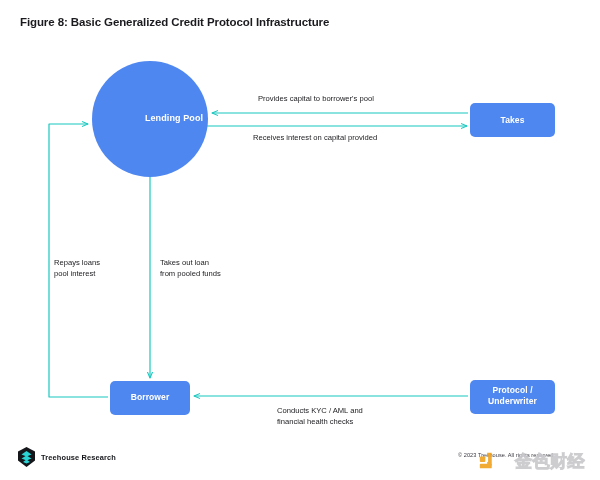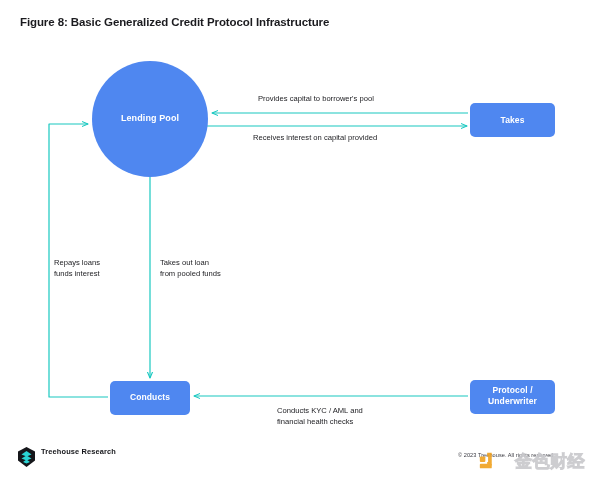--- a/index.html
+++ b/index.html
@@ -48,20 +48,21 @@
     font-size: 8.5px;
     font-weight: bold;
     text-align: center;
     line-height: 11px;
     letter-spacing: 0.1px;
     pointer-events: none;
   }
   .node-label.pool {
     left: 92px; top: 113px; width: 116px;
     font-size: 9px;
+    padding-left: 24px;
   }
   .node-label.lender {
     left: 470px; top: 115px; width: 85px;
   }
   .node-label.protocol {
     left: 470px; top: 385px; width: 85px;
   }
   .node-label.borrower {
     left: 110px; top: 392px; width: 80px;
   }
@@ -90,21 +91,21 @@
   .edge-label.kyc {
     left: 277px; top: 406px;
   }
 
   
   .brand {
     position: absolute;
     left: 18px;
     top: 447px;
     display: flex;
-    align-items: flex-start;
+    align-items: center;
     gap: 6px;
   }
   .brand-mark {
     width: 17px;
     height: 20px;
     display: block;
   }
   .brand-text {
     font-size: 7.4px;
     font-weight: bold;
@@ -181,28 +182,28 @@
     <rect x="110" y="381" width="80" height="34" rx="5" ry="5" fill="#4f87f0"></rect>
   </svg>
 
   <div class="node-label pool">Lending Pool</div>
 
   <div class="node-label lender">Takes</div>
 
   <div class="node-label protocol">Protocol /
 Underwriter</div>
 
-  <div class="node-label borrower">Conducts</div>
+  <div class="node-label borrower">Borrower</div>
 
   <div class="edge-label receives">Receives interest on capital provided</div>
 
   <div class="edge-label provides">Provides capital to borrower's pool</div>
 
   <div class="edge-label repays">Repays loans
-funds interest</div>
+pool interest</div>
 
   <div class="edge-label takes">Takes out loan
 from pooled funds</div>
 
   <div class="edge-label kyc">Conducts KYC / AML and
 financial health checks</div>
 
   <div class="brand">
     <svg class="brand-mark" viewBox="0 0 34 40" xmlns="http://www.w3.org/2000/svg">
       <path d="M17 0 L34 9 L34 27 L17 40 L0 27 L0 9 Z" fill="#15161a"></path>

